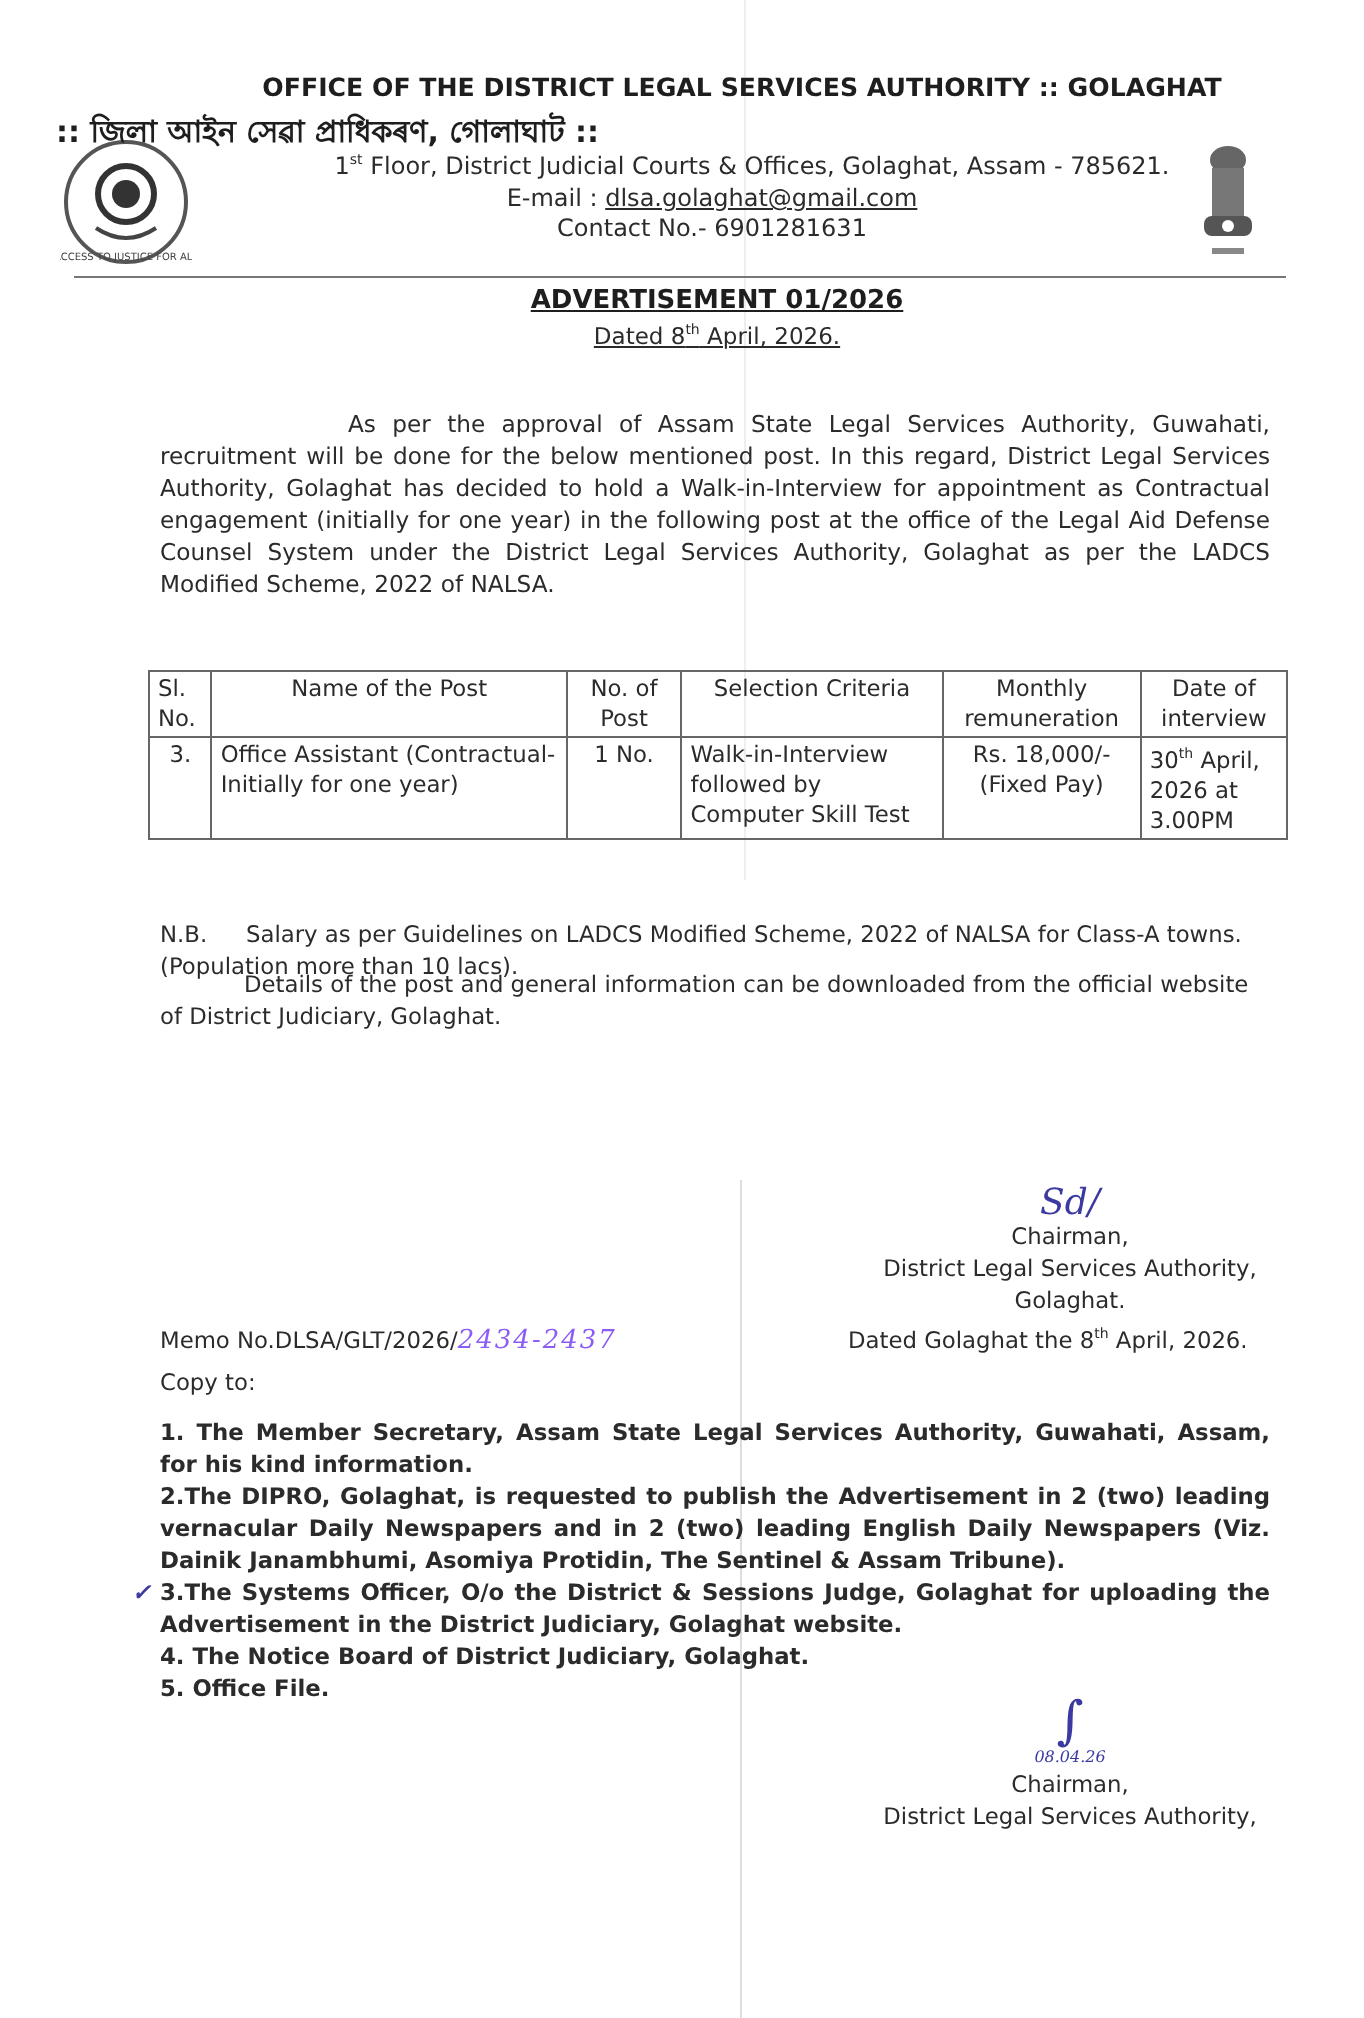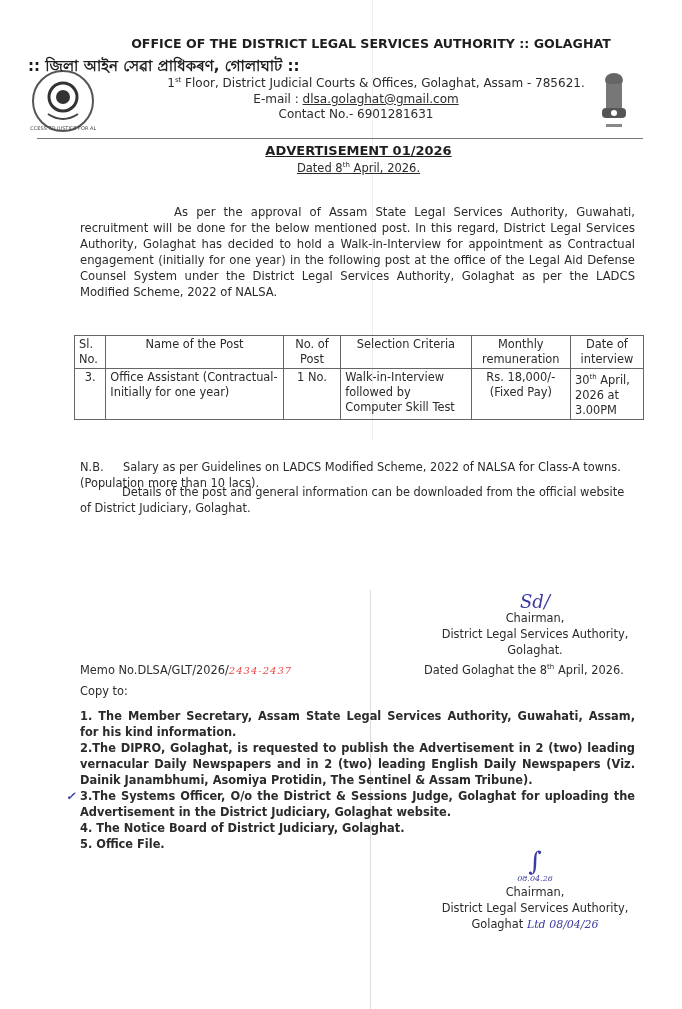--- a/index.html
+++ b/index.html
@@ -39,21 +39,21 @@
   td, th { border: 1px solid #666; vertical-align: top; padding: 1px 4px; font-weight: normal; line-height: 15px; }
   th { text-align: center; }
   td.c { text-align: center; }
   sup { font-size: 7px; }
   .nb { left: 80px; top: 459px; width: 560px; font-size: 11.4px; line-height: 16px; }
   .nb .lbl { display: inline-block; width: 43px; }
   .details { left: 80px; top: 484px; width: 555px; font-size: 11.4px; line-height: 16px; text-indent: 42px; }
   .sig1 { left: 430px; top: 594px; width: 210px; text-align: center; font-size: 11.4px; line-height: 16px; }
   .sign-scribble { font-family: "DejaVu Serif", serif; font-style: italic; color: #3a3aa0; font-size: 18px; }
   .memo { left: 80px; top: 663px; font-size: 11.4px; }
-  .memo-hw { color: #ef4444; font-family: "DejaVu Serif", serif; font-style: italic; font-size: 10px; letter-spacing: 1px; }
+  .memo-hw { color: #8b5cf6; font-family: "DejaVu Serif", serif; font-style: italic; font-size: 13px; letter-spacing: 1px; }
   .memo-date { left: 424px; top: 663px; font-size: 11.4px; }
   .copyto { left: 80px; top: 684px; font-size: 11.4px; }
   .copylist { left: 80px; top: 708px; width: 555px; font-size: 11.4px; line-height: 16px; text-align: justify; }
   .copylist div { margin: 0; font-weight: bold; }
   .tick { color: #3a3aa0; font-family: "DejaVu Serif", serif; font-style: italic; position: absolute; left: -14px; }
   .sig2 { left: 420px; top: 848px; width: 230px; text-align: center; font-size: 11.4px; line-height: 16px; }
   .hw-blue { color: #3a3aa0; font-family: "DejaVu Serif", serif; font-style: italic; }
   .fold { left: 370px; top: 590px; width: 1px; height: 419px; background: #ddd; }
   .fold2 { left: 372px; top: 0; width: 1px; height: 440px; background: #eee; }
 </style>
@@ -151,14 +151,13 @@
   <div style="position:relative;"><span class="tick">✓</span><span>3.The Systems Officer, O/o the District &amp; Sessions Judge, Golaghat for uploading the Advertisement in the District Judiciary, Golaghat website.</span></div>
   <div>4. The Notice Board of District Judiciary, Golaghat.</div>
   <div>5. Office File.</div>
 </div>
 
 <div class="abs sig2">
   <div class="hw-blue" style="font-size:26px;line-height:26px;">∫</div>
   <div class="hw-blue" style="font-size:8px;line-height:10px;">08.04.26</div>
   <div>Chairman,</div>
   <div>District Legal Services Authority,</div>
-  <div><span>Golaghat</span> <span class="hw-blue" style="font-size:11px;">Ltd 08/04/26</span></div>
 </div>
 
 </body></html>

